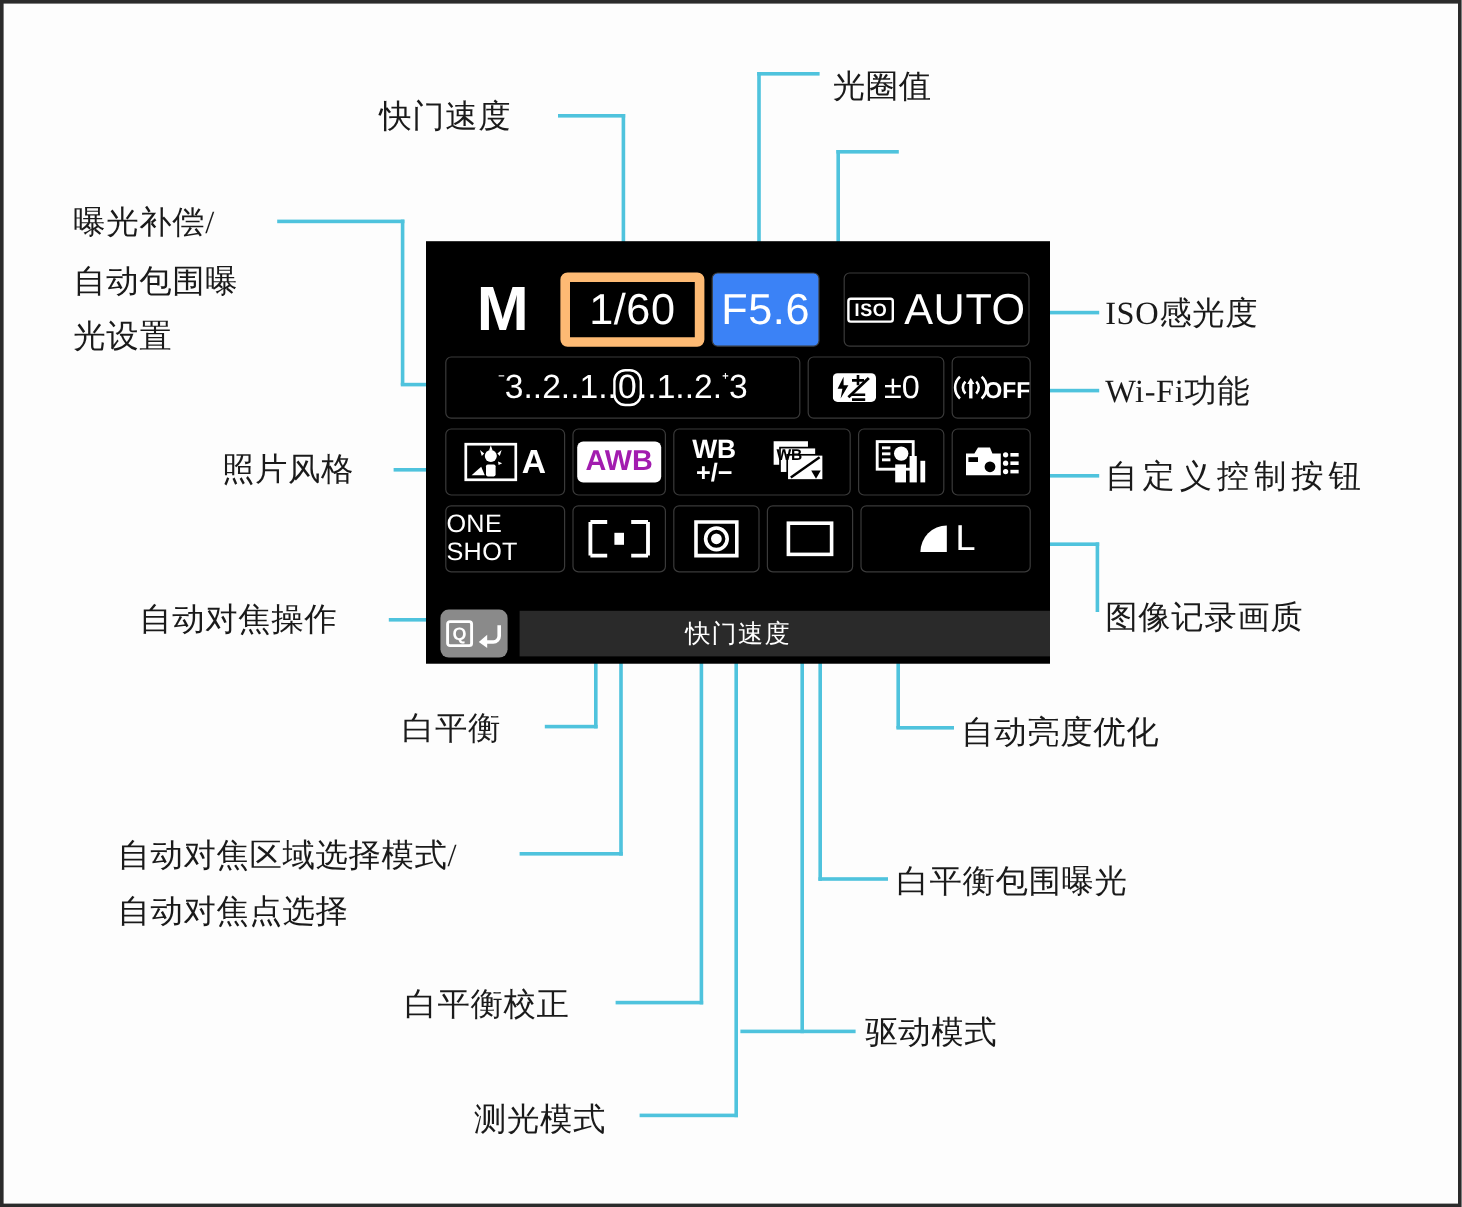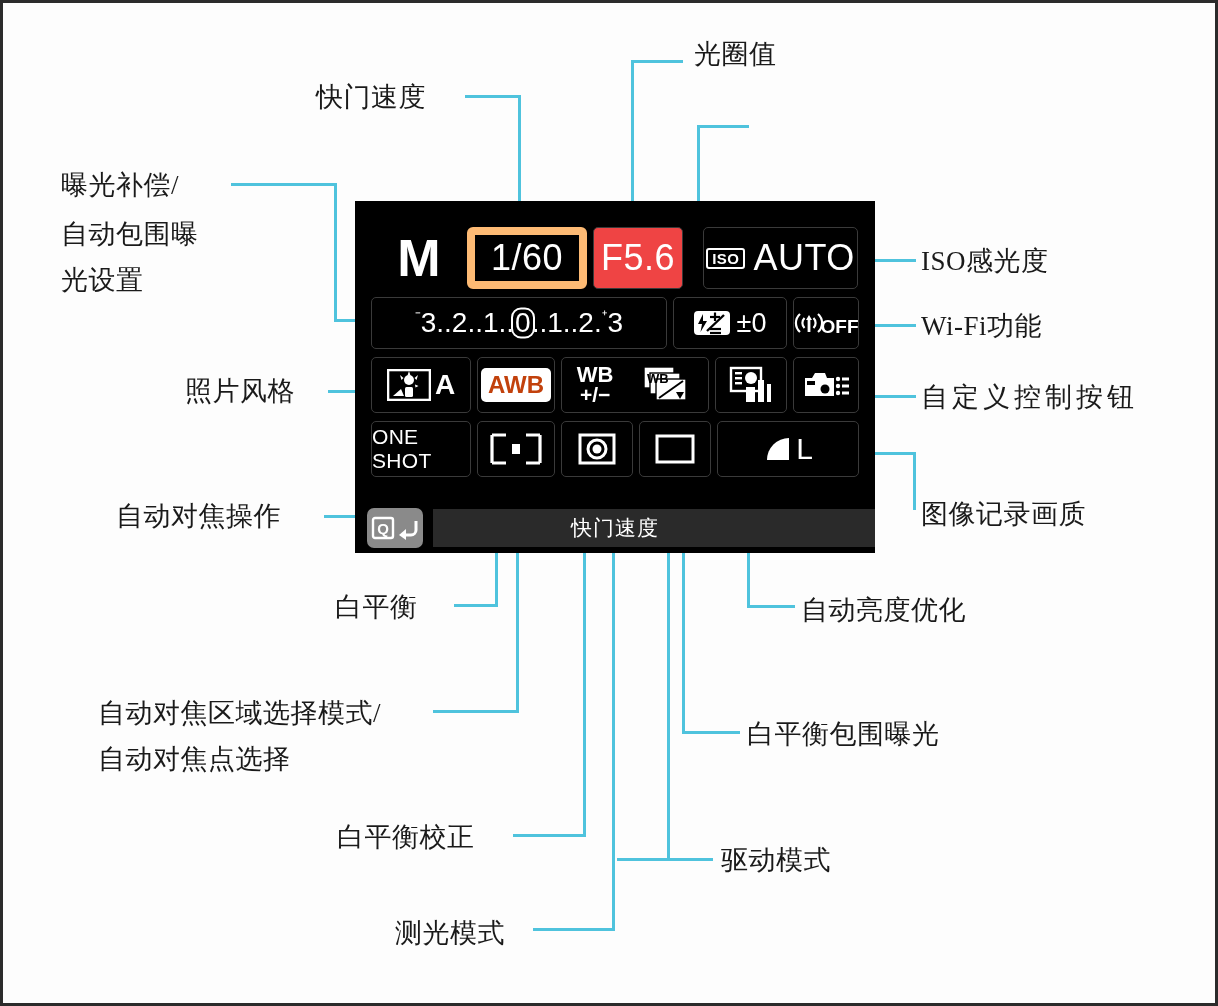--- a/index.html
+++ b/index.html
@@ -44,31 +44,31 @@
     color:#ffffff;
   }
 
   .mode{
     position:absolute;left:34px;top:26px;width:60px;height:62px;
     display:flex;align-items:center;justify-content:center;
     font-size:52px;font-weight:bold;color:#fff;line-height:1;
   }
   .val{font-size:36px;font-weight:500;letter-spacing:0.5px;}
   .hl{border:8px solid #fdba74;border-radius:6px;}
-  .grayfill{background:#ef4444;border:1px solid #3a3a3a;}
+  .grayfill{background:#3b82f6;border:1px solid #3a3a3a;}
 
   .scaletxt{font-size:28px;letter-spacing:0px;font-weight:500;display:flex;align-items:baseline;}
   .sup{font-size:17px;vertical-align:super;position:relative;top:-9px;}
   .zeroMark{position:relative;display:inline-block;padding:0 1px;}
   .zeroMark::before{
     content:"";position:absolute;left:50%;top:50%;transform:translate(-50%,-50%);
     width:20px;height:27px;border:2px solid #fff;border-radius:10px;
   }
   .zeroMark span{position:relative;}
-  .white-pill{background:#fff;color:#c2410c;border-radius:5px;font-weight:bold;}
+  .white-pill{background:#fff;color:#a21caf;border-radius:5px;font-weight:bold;}
 
   
   #botbar{position:absolute;left:0;bottom:0;width:520px;height:50px;background:#000;}
   #botbar .strip{position:absolute;left:78px;top:6px;width:442px;height:38px;background:#2a2a2a;}
   #botbar .qbtn{
     position:absolute;left:12px;top:5px;width:56px;height:40px;
     background:#8a8a8a;border-radius:7px;display:flex;align-items:center;justify-content:center;gap:1px;
   }
   #botbar .hint{
     position:absolute;left:0;top:6px;width:520px;height:38px;
@@ -76,21 +76,21 @@
     color:#ffffff;font-family:"Liberation Sans", sans-serif;font-size:21px;letter-spacing:1px;
   }
   svg{display:block;}
 </style>
 </head>
 <body>
 
 <div id="root">
 
   <div class="lbl" style="left:313px;top:75px;">快门速度</div>
-  <div class="lbl" style="left:691px;top:32px;">光圈值</div>
+  <div class="lbl" style="left:691px;top:50px;">光圈值</div>
 
   <div class="lbl" style="left:58px;top:163px;">曝光补偿/</div>
   <div class="lbl" style="left:58px;top:212px;">自动包围曝</div>
   <div class="lbl" style="left:58px;top:258px;">光设置</div>
 
   <div class="lbl" style="left:918px;top:239px;">ISO感光度</div>
   <div class="lbl" style="left:918px;top:304px;">Wi-Fi功能</div>
   <div class="lbl wide" style="left:918px;top:375px;">自定义控制按钮</div>
   <div class="lbl" style="left:918px;top:492px;">图像记录画质</div>
 

